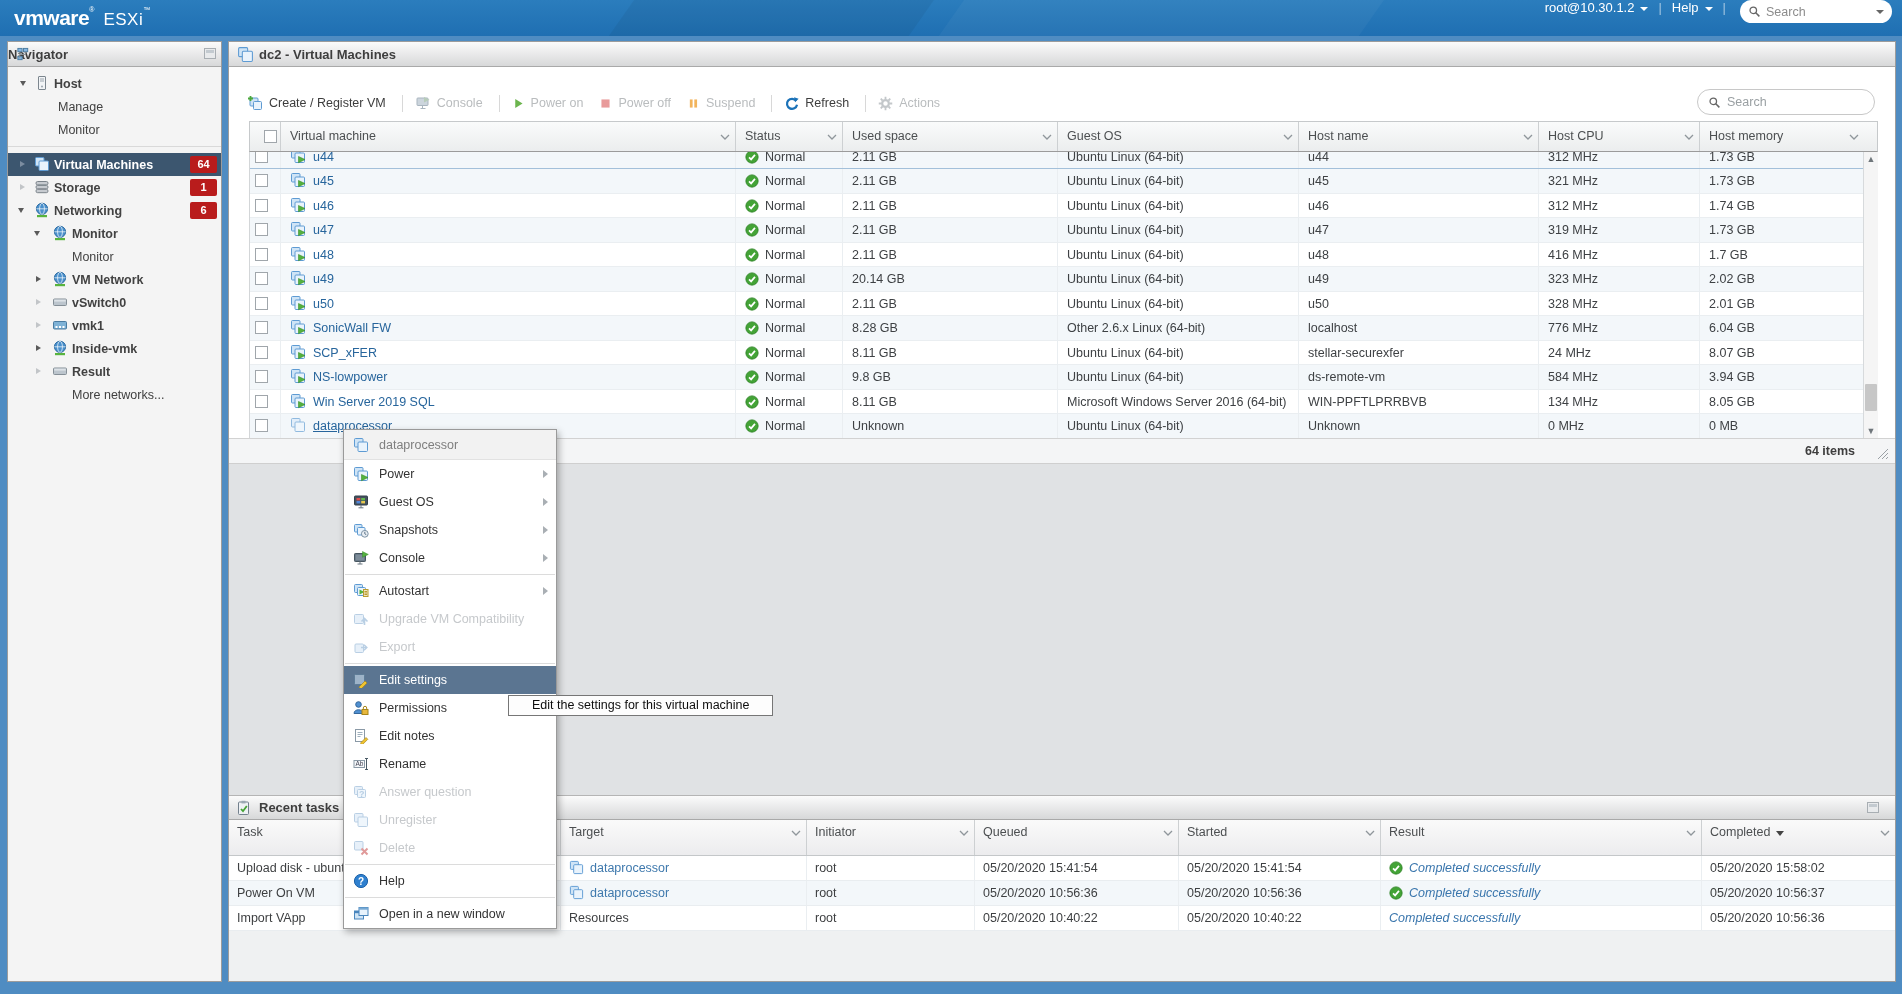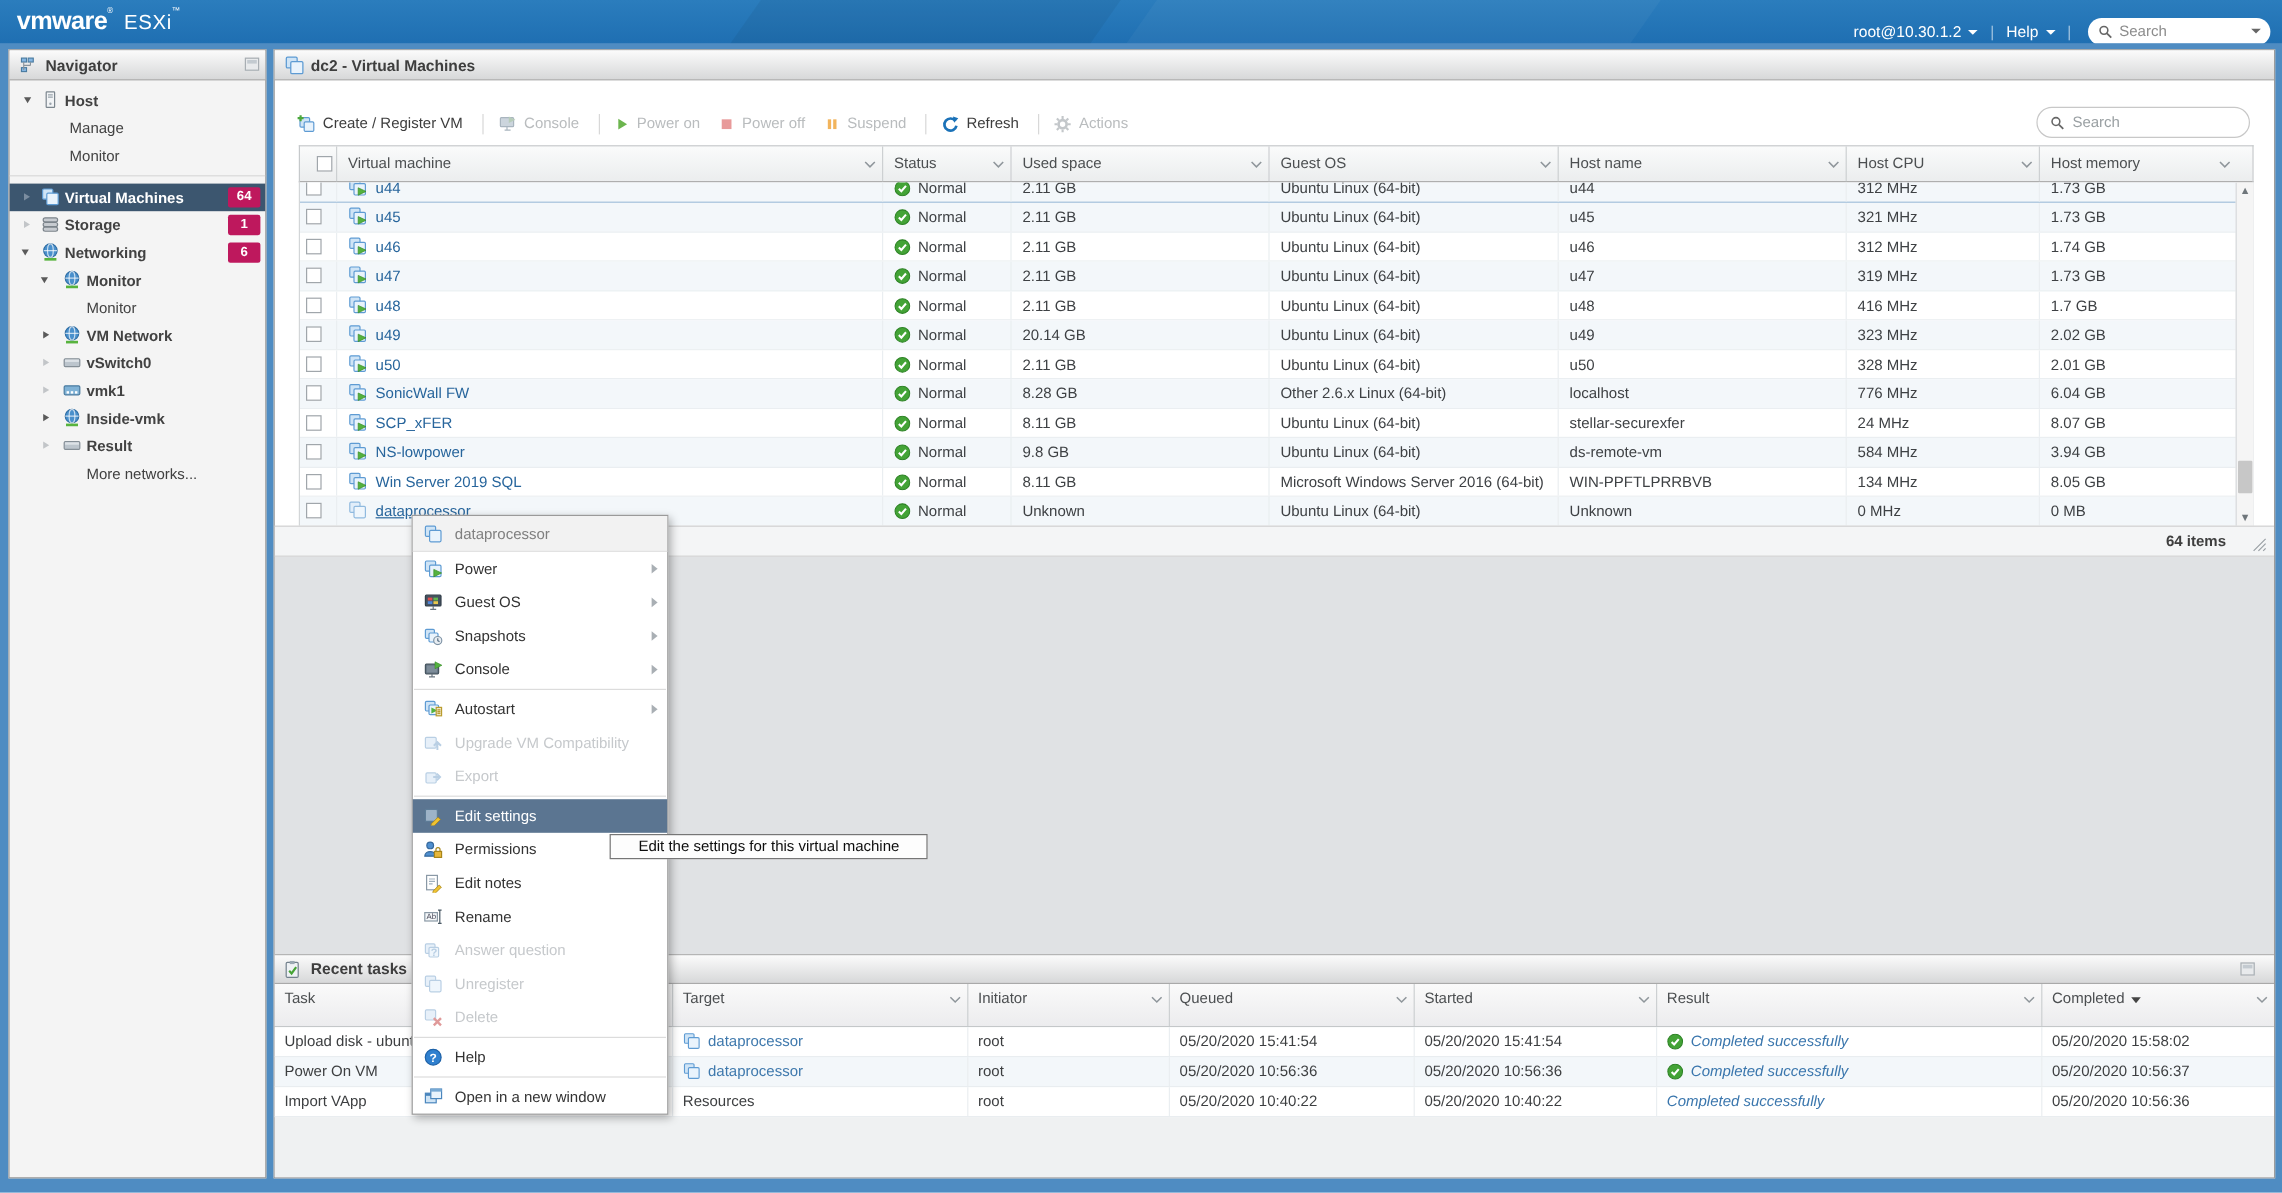--- a/index.html
+++ b/index.html
@@ -6,21 +6,21 @@
 body{font-family:"Liberation Sans",sans-serif;}
 #screen{position:relative;width:1902px;height:994px;background:#4f8cc2;overflow:hidden;font-size:12.5px;color:#3d3f41}
 
 #topbar{position:absolute;left:0;top:0;width:1902px;height:36px;background:linear-gradient(180deg,#2b7dbd,#1f6fb2);overflow:hidden}
 #topbar .rib1{position:absolute;left:620px;top:-40px;width:300px;height:120px;background:rgba(0,0,0,0.05);transform:skewX(-35deg)}
 #topbar .rib2{position:absolute;left:950px;top:-40px;width:420px;height:120px;background:rgba(255,255,255,0.04);transform:skewX(-35deg)}
 .logo{position:absolute;left:14px;top:6px;color:#fff;white-space:nowrap}
 .logo .vm{font-weight:bold;font-size:21px;letter-spacing:-0.5px}
 .logo sup{font-size:7px;vertical-align:top}
 .logo .esxi{font-weight:normal;font-size:17px;margin-left:9px;letter-spacing:0.5px}
-.topright{position:absolute;right:10px;top:0;height:52px;display:flex;align-items:center;color:#fff;font-size:13px}
+.topright{position:absolute;right:10px;top:0;height:52px;display:flex;color:#fff;font-size:13px}
 .topright .sep{color:rgba(255,255,255,0.55);margin:0 10px}
 .caret{display:inline-block;width:0;height:0;border-left:4px solid transparent;border-right:4px solid transparent;border-top:4px solid #fff;margin-left:6px;vertical-align:middle}
 .top-search{display:flex;align-items:center;background:#fff;border-radius:12px;height:23px;width:152px;padding:0 8px;margin-left:4px}
 .top-search input{border:none;outline:none;flex:1;font-size:12.5px;color:#555;min-width:0;background:transparent;font-family:"Liberation Sans",sans-serif}
 .top-search input::placeholder{color:#8c8c8c}
 .top-search .caret{border-top-color:#666}
 
 .panel-h{height:25px;background:linear-gradient(180deg,#fbfbfb,#d7d8d9);border-bottom:1px solid #a9a9a9;display:flex;align-items:center;font-weight:bold;font-size:13px;color:#3e3e3e;position:relative}
 #navigator{position:absolute;left:7px;top:41px;width:215px;height:941px;background:#f4f4f4;border:1px solid #9c9c9c}
 #mainpanel{position:absolute;left:228px;top:41px;width:1668px;height:941px;background:#fff;border:1px solid #9c9c9c}
@@ -30,21 +30,21 @@
 .nav-body{padding-top:5px;position:relative}
 .nav-row{position:relative;height:23px;display:flex;align-items:center;color:#424242}
 .nav-row .nlabel{white-space:nowrap}
 .bold{font-weight:bold}
 .ar{display:inline-block;width:0;height:0}
 .ar-r{border-top:3.5px solid transparent;border-bottom:3.5px solid transparent;border-left:5px solid #5a5a5a}
 .ar-d{border-left:3.5px solid transparent;border-right:3.5px solid transparent;border-top:5px solid #5a5a5a}
 .ar-faint{border-left-color:#c2c5c8}
 .pos-a{position:absolute}
 .nico{position:absolute;width:16px;height:16px;top:3px}
-.badge{position:absolute;right:4px;top:3px;min-width:27px;height:17px;background:#be185d;border-radius:2px;color:#fff;font-size:11px;font-weight:bold;text-align:center;line-height:17px;padding:0 3px}
+.badge{position:absolute;right:4px;top:3px;min-width:27px;height:17px;background:#b91c1c;border-radius:2px;color:#fff;font-size:11px;font-weight:bold;text-align:center;line-height:17px;padding:0 3px}
 .nav-sep{height:1px;background:#d9d9d9;margin:5px 0 6px 0}
 .nav-sel{background:#3c566f;color:#fff}
 .nav-sel .nlabel{color:#fff}
 
 #main-title-icon{position:absolute;left:8px;top:4px}
 #main-title{margin-left:30px}
 
 #toolbar{position:absolute;left:18px;top:49px;height:24px;display:flex;align-items:center;white-space:nowrap}
 .tb{display:flex;align-items:center;font-size:12.5px;color:#3d3d3d;margin-right:16px}
 .tb svg{margin-right:6px}
@@ -311,21 +311,21 @@
         <span class="caret"></span>
       </span>
     </div>
   </div>
 
   <div id="navigator">
     <div class="panel-h">
       <svg class="pos-a" style="left:8px;top:5px" width="15" height="15">
           <use href="#i-tree"></use>
         </svg>
-      <span style="margin-left:30px">Navigator</span>
+      <span style="">Navigator</span>
       <span class="winbtn"></span>
     </div>
     <div class="nav-body">
       <div class="nav-row">
         <span class="ar ar-d pos-a" style="left:12px;top:9px"></span>
         <svg class="nico" style="left:26px">
             <use href="#i-host"></use>
           </svg>
         <span class="nlabel bold" style="margin-left:46px">Host</span>
       </div>

